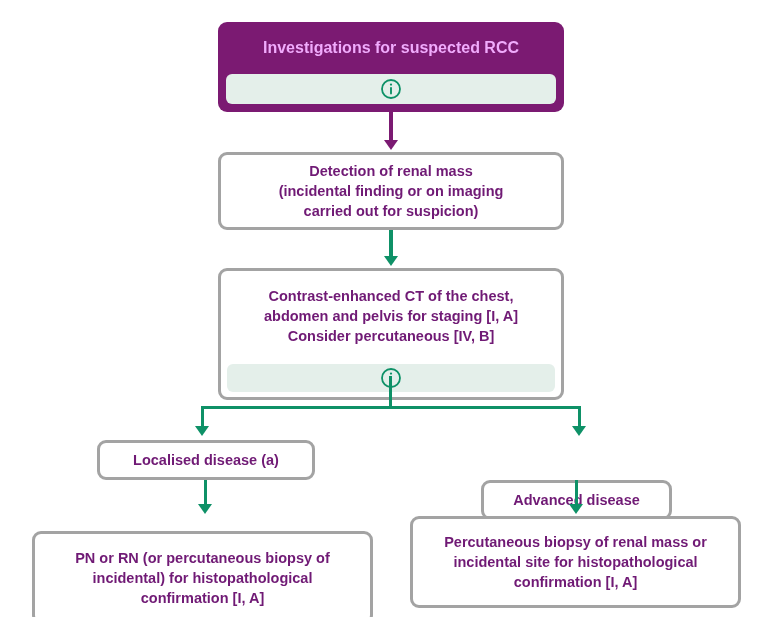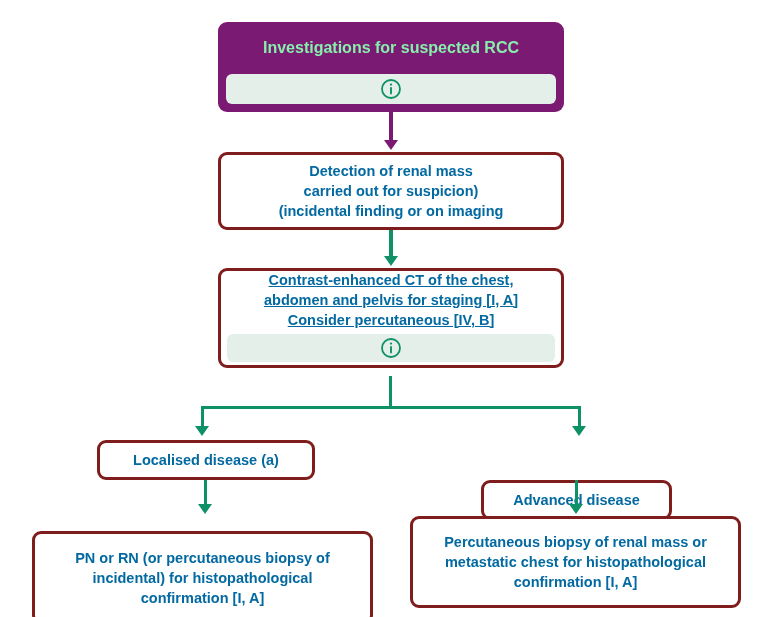--- a/index.html
+++ b/index.html
@@ -16,24 +16,24 @@
   #canvas {
     position: relative;
     width: 765px;
     height: 617px;
   }
 
   
   .node {
     position: absolute;
     box-sizing: border-box;
-    border: 3px solid #7f1d1d;
+    border: 3px solid #a3a3a3;
     border-radius: 9px;
     background: #ffffff;
-    color: #0369a1;
+    color: #701a75;
     font-weight: bold;
     font-size: 14.5px;
     line-height: 20px;
     text-align: center;
     display: flex;
     flex-direction: column;
     align-items: stretch;
     justify-content: center;
     overflow: hidden;
   }
@@ -45,21 +45,21 @@
   .title-node {
     position: absolute;
     box-sizing: border-box;
     background: #7B1A72;
     border-radius: 9px;
     display: flex;
     flex-direction: column;
     overflow: hidden;
   }
   .title-node .title-text {
-    color: #86efac;
+    color: #f0abfc;
     font-weight: bold;
     font-size: 16px;
     line-height: 20px;
     text-align: center;
     flex: 1;
     display: flex;
     align-items: center;
     justify-content: center;
     padding: 0 10px;
   }
@@ -126,28 +126,28 @@
         <rect x="10.05" y="9.1" width="1.9" height="7.3" rx="0.8" fill="#0E9167"></rect>
       </svg>
     </div>
   </div>
 
   <div class="line purple" style="left:389px; top:112px; width:4px; height:30px;"></div>
   <div class="arrow-head purple" style="left:384px; top:140px;"></div>
 
   <div class="node" style="left:218px; top:152px; width:346px; height:78px;">
     <div class="txt">Detection of renal mass</div>
+    <div class="txt">(incidental finding or on imaging</div>
     <div class="txt">carried out for suspicion)</div>
-    <div class="txt">(incidental finding or on imaging</div>
   </div>
 
   <div class="line" style="left:389px; top:230px; width:4px; height:28px;"></div>
   <div class="arrow-head" style="left:384px; top:256px;"></div>
 
-  <div class="node" style="left:218px; top:268px; width:346px; height:100px;text-decoration:underline;">
+  <div class="node" style="left:218px; top:268px; width:346px; height:132px;">
     <div class="body-area">
       <div>
         <div class="txt">Contrast-enhanced CT of the chest,</div>
         <div class="txt">abdomen and pelvis for staging [I, A]</div>
         <div class="txt">Consider percutaneous [IV, B]</div>
       </div>
     </div>
     <div class="info-strip">
       <svg class="info-icon" width="22" height="22" viewBox="0 0 22 22">
         <circle cx="11" cy="11" r="9" fill="none" stroke="#0E9167" stroke-width="1.8"></circle>
@@ -182,17 +182,17 @@
   <div class="arrow-head" style="left:569px; top:504px;"></div>
 
   <div class="node" style="left:32px; top:516px; width:341px; height:93px;margin-top:15px;">
     <div class="txt">PN or RN (or percutaneous biopsy of</div>
     <div class="txt">incidental) for histopathological</div>
     <div class="txt">confirmation [I, A]</div>
   </div>
 
   <div class="node" style="left:410px; top:516px; width:331px; height:92px;">
     <div class="txt">Percutaneous biopsy of renal mass or</div>
-    <div class="txt">metastatic chest for histopathological</div>
+    <div class="txt">incidental site for histopathological</div>
     <div class="txt">confirmation [I, A]</div>
   </div>
 
 </div>
 
 </body></html>

